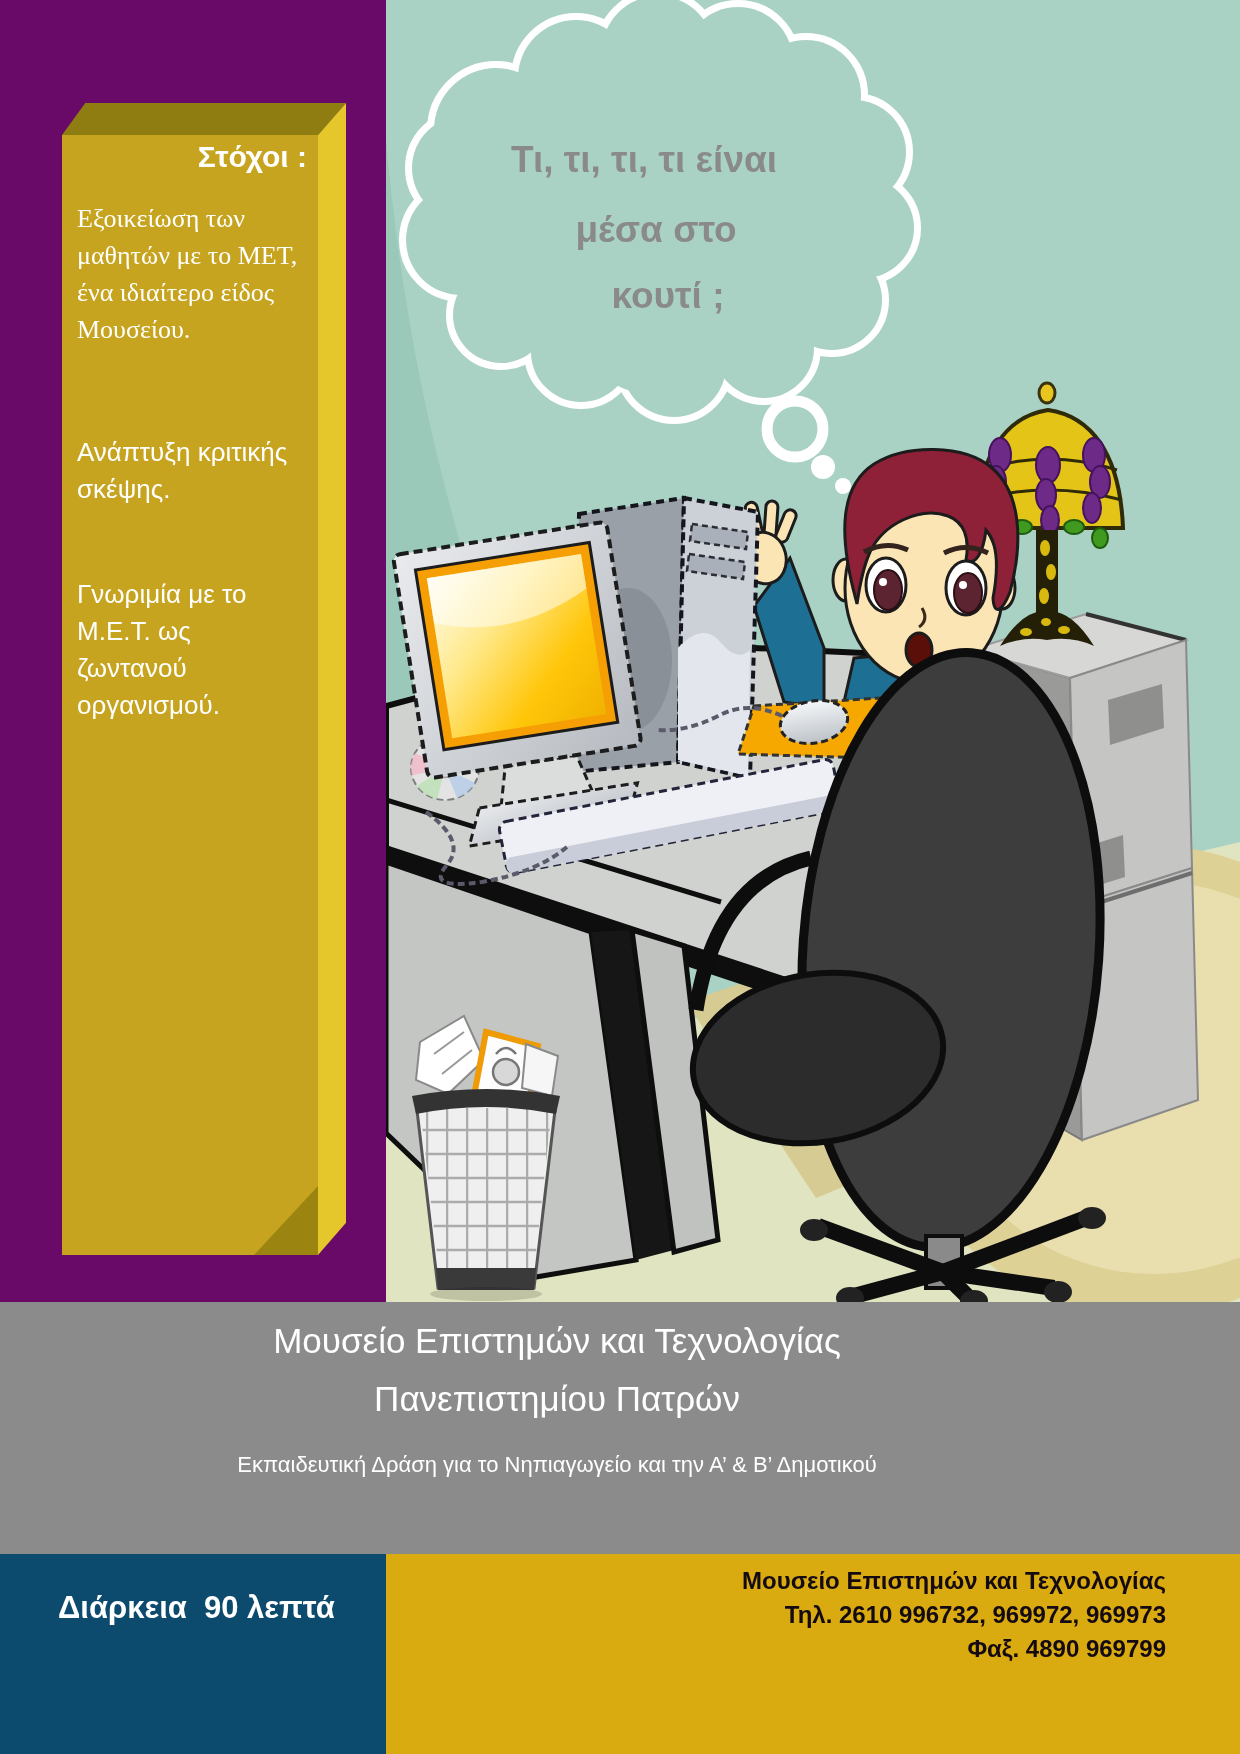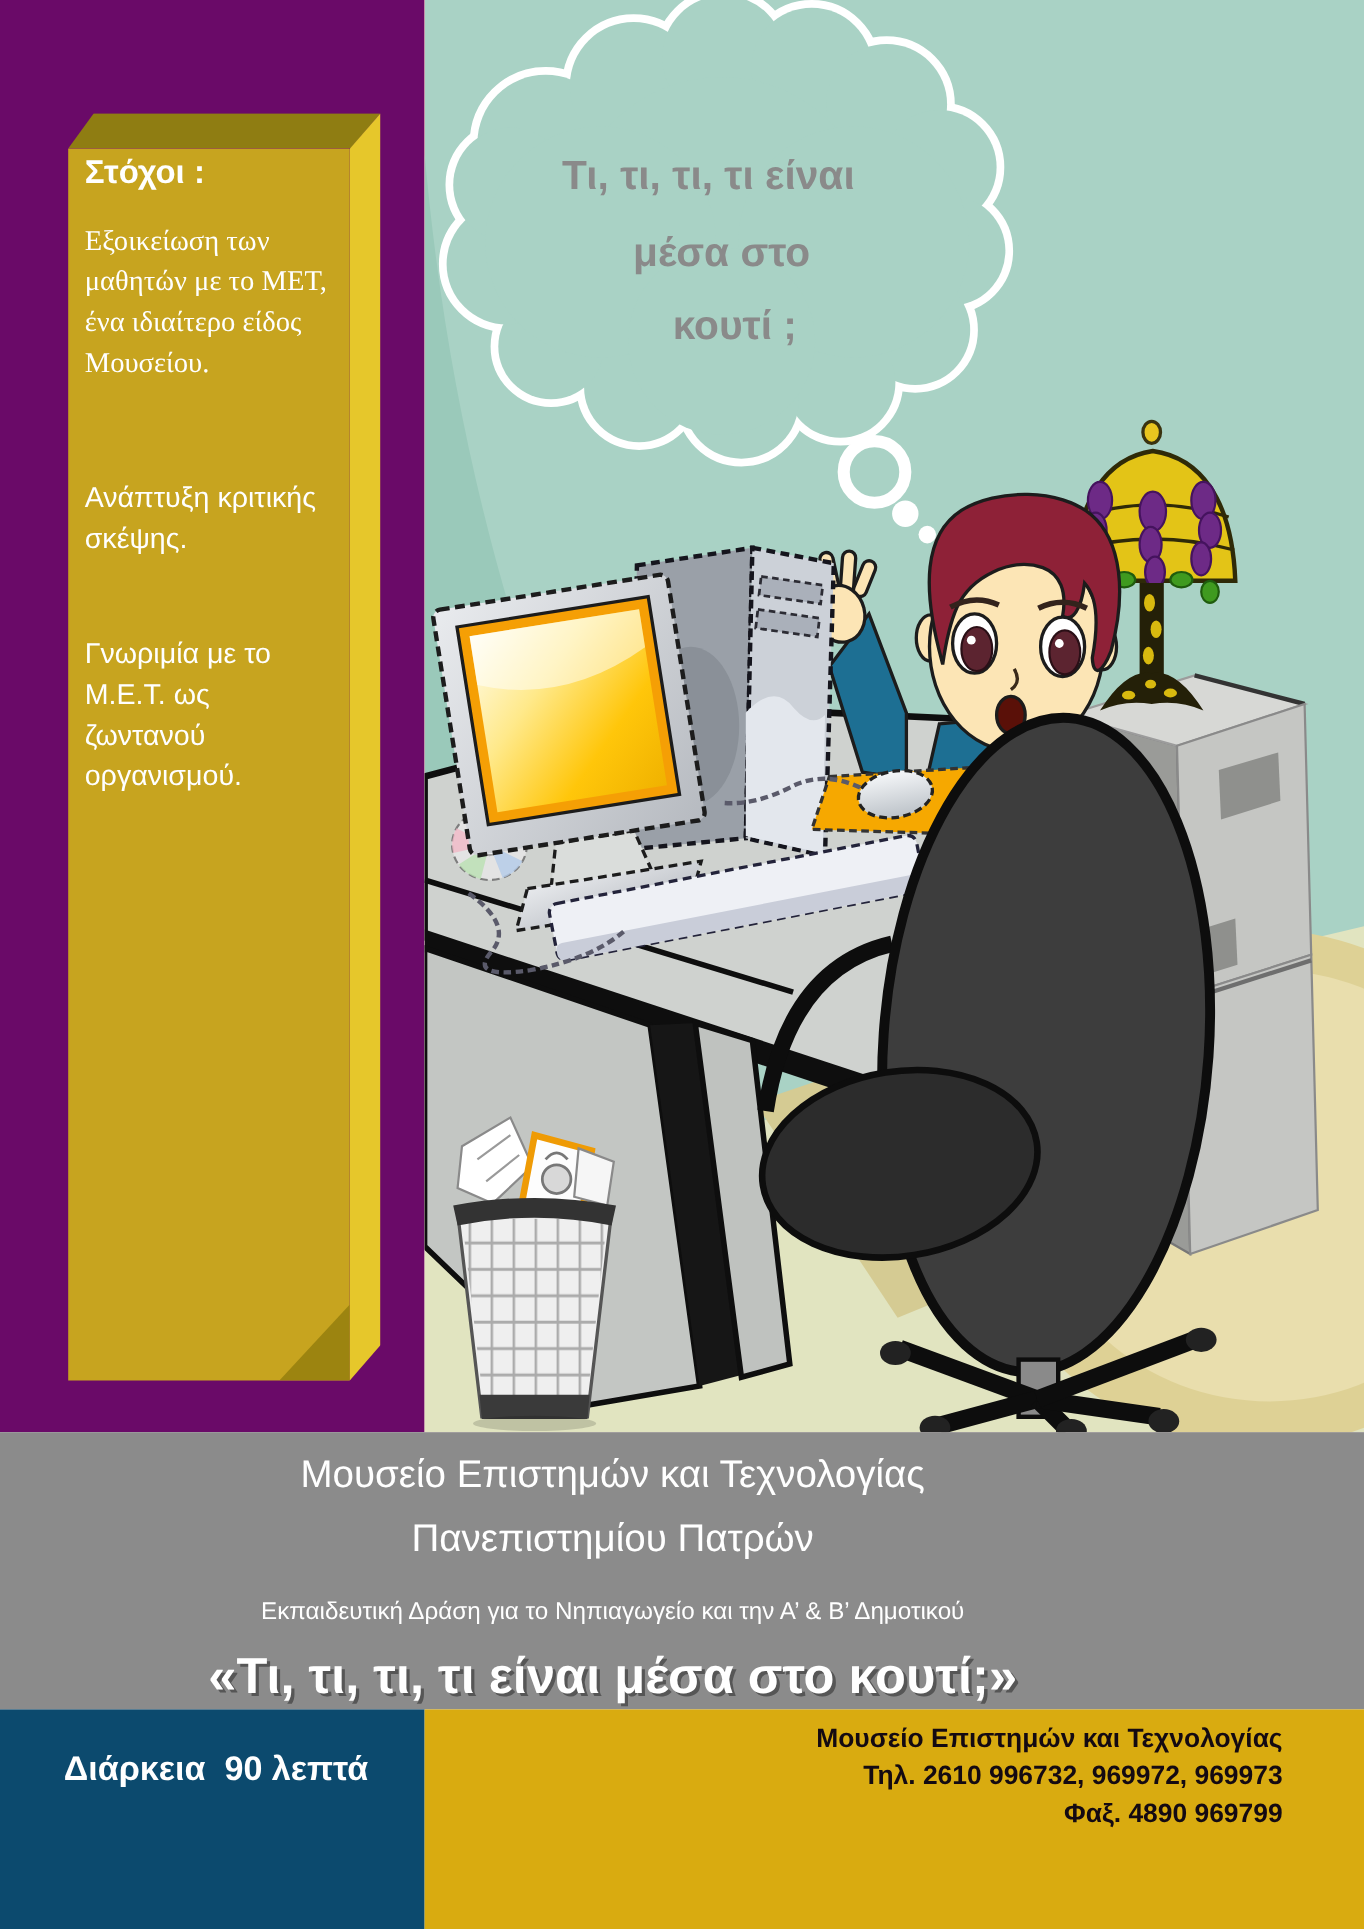--- a/index.html
+++ b/index.html
@@ -8,25 +8,25 @@
   
   .sidebar{position:absolute;left:0;top:0;width:386px;height:1302px;background:#6a0a68;}
   .goalbox-top{position:absolute;left:62px;top:103px;width:284px;height:32px;
                clip-path:polygon(0 100%,8.2% 0,100% 0,90.4% 100%);background:#8f7d12;}
   .goalbox-side{position:absolute;left:318px;top:103px;width:28px;height:1152px;
                 clip-path:polygon(0 2.8%,100% 0,100% 97.2%,0 100%);background:#e6c72b;}
   .goalbox-front{position:absolute;left:62px;top:135px;width:256px;height:1120px;background:#c7a41f;}
   .goalbox-fold{position:absolute;left:254px;top:1186px;width:64px;height:69px;
                 clip-path:polygon(100% 0,100% 100%,0 100%);background:#9c8410;}
   .goal-text{position:absolute;left:77px;top:140px;width:230px;color:#ffffff;}
-  .goal-heading{font-size:30px;font-weight:bold;margin:0 0 26px 0;white-space:pre-wrap;}
+  .goal-heading{font-size:30px;font-weight:bold;margin:0 0 26px 0;white-space:pre-wrap;text-align:right;}
   .goal-p{font-size:26px;line-height:37px;margin:0 0 68px 0;white-space:pre-wrap;}
   .goal-p.first{margin-bottom:86px;font-family:Liberation Serif, serif;}
   
-  .scene{position:absolute;left:386px;top:0;width:854px;height:1302px;background:#fca5a5;}
+  .scene{position:absolute;left:386px;top:0;width:854px;height:1302px;background:#84cc16;}
   .bubble-text{font-family:"Liberation Sans",sans-serif;font-weight:bold;fill:#8a8a8a;}
   
   .banner{position:absolute;left:0;top:1302px;width:1240px;height:252px;background:#8b8b8b;color:#ffffff;}
   .banner-inner{width:1114px;text-align:center;padding-top:10px;}
   .banner-title1{font-size:35px;line-height:58px;}
   .banner-title2{font-size:35px;line-height:58px;}
   .banner-subtitle{font-size:22px;line-height:46px;margin-top:14px;}
   .banner-slogan{font-size:46px;font-weight:bold;line-height:62px;margin-top:4px;
                  text-shadow:3px 3px 0 #565656;}
   
@@ -302,21 +302,20 @@
       <ellipse cx="100" cy="1294" rx="56" ry="7" fill="#000000" opacity="0.15"></ellipse>
     </g>
   </svg>
   </div>
 
   <div class="banner">
     <div class="banner-inner">
       <div class="banner-title1">Μουσείο Επιστημών και Τεχνολογίας</div>
       <div class="banner-title2">Πανεπιστημίου Πατρών</div>
       <div class="banner-subtitle">Εκπαιδευτική Δράση για το Νηπιαγωγείο και την Α’ &amp; Β’ Δημοτικού</div>
-      <div class="banner-slogan">«Τι, τι, τι, τι είναι μέσα στο κουτί;»</div>
     </div>
   </div>
 
   <div class="footer-left">
     <div class="footer-duration">Διάρκεια  90 λεπτά</div>
   </div>
   <div class="footer-right">
     <div class="contact-line">Μουσείο Επιστημών και Τεχνολογίας</div>
     <div class="contact-line">Τηλ. 2610 996732, 969972, 969973</div>
     <div class="contact-line">Φαξ. 4890 969799</div>

